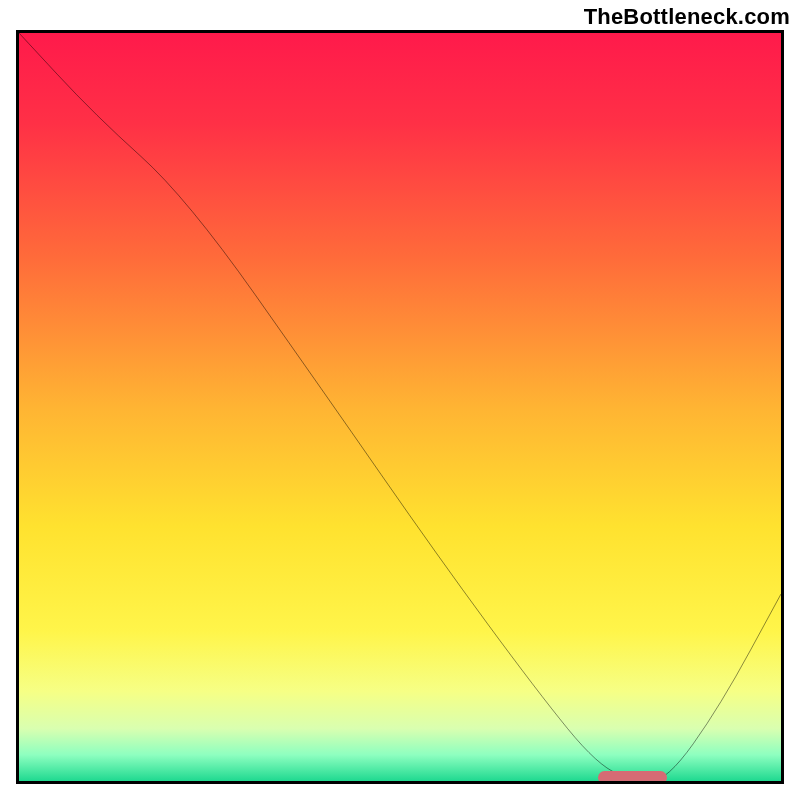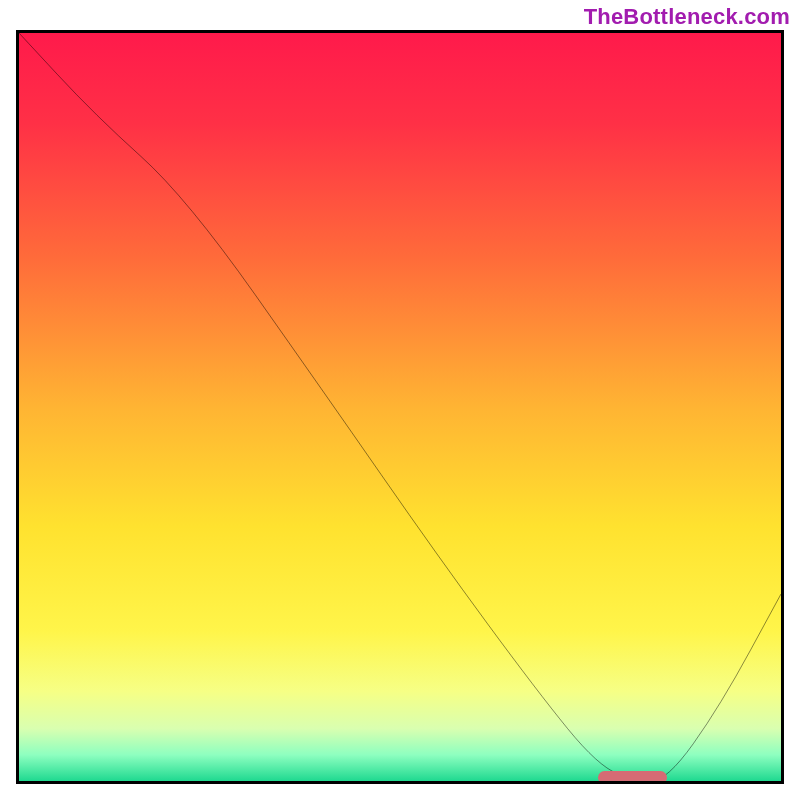--- a/index.html
+++ b/index.html
@@ -15,21 +15,21 @@
     position: relative;
     width: 800px;
     height: 800px;
   }
   .watermark {
     position: absolute;
     top: 4px;
     right: 10px;
     font-size: 22px;
     font-weight: bold;
-    color: #a21caf;
+    color: #000000;
     letter-spacing: 0.2px;
   }
   .plot-wrap {
     position: absolute;
     left: 16px;
     top: 30px;
     width: 768px;
     height: 754px;
     border: 3px solid #000000;
     box-sizing: border-box;

